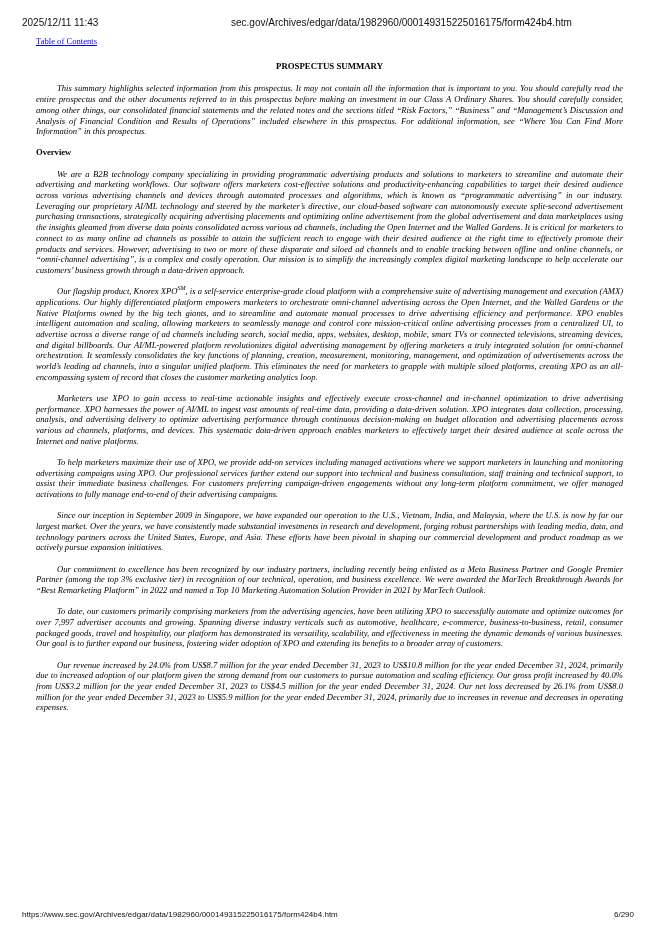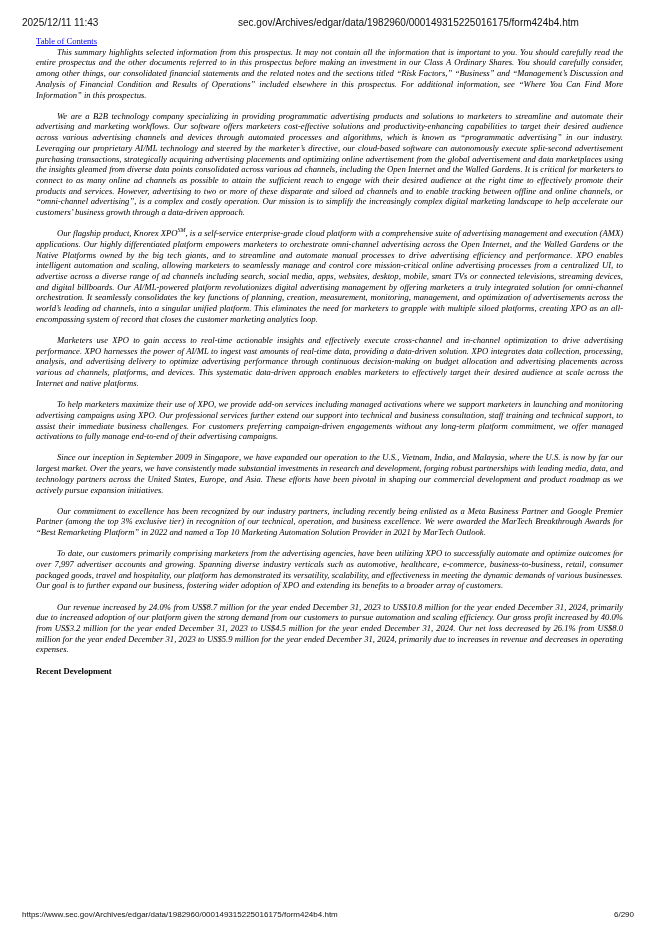--- a/index.html
+++ b/index.html
@@ -1,20 +1,20 @@
 <!DOCTYPE html>
 <html><head>
 <meta charset="utf-8">
 <style>
   html, body { margin: 0; padding: 0; background: #ffffff; }
   body { width: 662px; height: 936px; position: relative; overflow: hidden; color: #000; }
   .print-header { position: absolute; top: 17px; left: 0; width: 662px; height: 12px;
     font-family: "Liberation Sans", sans-serif; font-size: 10px; color: #111; }
   .print-header .date { position: absolute; left: 22px; }
-  .print-header .url { position: absolute; left: 231px; margin-left: 7px; }
+  .print-header .url { position: absolute; left: 231px; }
   .print-footer { position: absolute; top: 910px; left: 0; width: 662px; height: 12px;
     font-family: "Liberation Sans", sans-serif; font-size: 8px; color: #111; }
   .print-footer .url { position: absolute; left: 22px; }
   .print-footer .page { position: absolute; right: 28px; }
   .page-body { position: absolute; top: 36px; left: 36px; width: 587px;
     font-family: "Liberation Serif", serif; font-size: 8.6px; line-height: 10.7px; }
   .toc-link { color: #0000ee; text-decoration: underline; font-size: 8.6px; display: inline-block; }
   .title { text-align: center; font-weight: bold; font-size: 8.8px; margin-top: 14px; margin-bottom: 12px; }
   p { margin: 0 0 10.5px 0; text-align: justify; text-indent: 21px; font-style: italic; }
   p.intro { }
@@ -24,39 +24,40 @@
 </head>
 <body>
 
 <div class="print-header">
   <span class="date">2025/12/11 11:43</span>
   <span class="url">sec.gov/Archives/edgar/data/1982960/000149315225016175/form424b4.htm</span>
 </div>
 
 <div class="page-body">
   <a class="toc-link" href="#">Table of Contents</a>
+  <div class="title">PROSPECTUS SUMMARY</div>
 
   <p class="intro">This summary highlights selected information from this prospectus. It may not contain all the information that is important to you. You should carefully read the entire prospectus and the other documents referred to in this prospectus before making an investment in our Class A Ordinary Shares. You should carefully consider, among other things, our consolidated financial statements and the related notes and the sections titled “Risk Factors,” “Business” and “Management’s Discussion and Analysis of Financial Condition and Results of Operations” included elsewhere in this prospectus. For additional information, see “Where You Can Find More Information” in this prospectus.</p>
 
+  <div class="section-heading">Overview</div>
 
   <p>We are a B2B technology company specializing in providing programmatic advertising products and solutions to marketers to streamline and automate their advertising and marketing workflows. Our software offers marketers cost-effective solutions and productivity-enhancing capabilities to target their desired audience across various advertising channels and devices through automated processes and algorithms, which is known as “programmatic advertising” in our industry. Leveraging our proprietary AI/ML technology and steered by the marketer’s directive, our cloud-based software can autonomously execute split-second advertisement purchasing transactions, strategically acquiring advertising placements and optimizing online advertisement from the global advertisement and data marketplaces using the insights gleamed from diverse data points consolidated across various ad channels, including the Open Internet and the Walled Gardens. It is critical for marketers to connect to as many online ad channels as possible to attain the sufficient reach to engage with their desired audience at the right time to effectively promote their products and services. However, advertising to two or more of these disparate and siloed ad channels and to enable tracking between offline and online channels, or “omni-channel advertising”, is a complex and costly operation. Our mission is to simplify the increasingly complex digital marketing landscape to help accelerate our customers’ business growth through a data-driven approach.</p>
 
   <p><span>Our flagship product, Knorex XPO</span><sup>SM</sup><span>, is a self-service enterprise-grade cloud platform with a comprehensive suite of advertising management and execution (AMX) applications. Our highly differentiated platform empowers marketers to orchestrate omni-channel advertising across the Open Internet, and the Walled Gardens or the Native Platforms owned by the big tech giants, and to streamline and automate manual processes to drive advertising efficiency and performance. XPO enables intelligent automation and scaling, allowing marketers to seamlessly manage and control core mission-critical online advertising processes from a centralized UI, to advertise across a diverse range of ad channels including search, social media, apps, websites, desktop, mobile, smart TVs or connected televisions, streaming devices, and digital billboards. Our AI/ML-powered platform revolutionizes digital advertising management by offering marketers a truly integrated solution for omni-channel orchestration. It seamlessly consolidates the key functions of planning, creation, measurement, monitoring, management, and optimization of advertisements across the world’s leading ad channels, into a singular unified platform. This eliminates the need for marketers to grapple with multiple siloed platforms, creating XPO as an all-encompassing system of record that closes the customer marketing analytics loop.</span></p>
 
   <p>Marketers use XPO to gain access to real-time actionable insights and effectively execute cross-channel and in-channel optimization to drive advertising performance. XPO harnesses the power of AI/ML to ingest vast amounts of real-time data, providing a data-driven solution. XPO integrates data collection, processing, analysis, and advertising delivery to optimize advertising performance through continuous decision-making on budget allocation and advertising placements across various ad channels, platforms, and devices. This systematic data-driven approach enables marketers to effectively target their desired audience at scale across the Internet and native platforms.</p>
 
   <p>To help marketers maximize their use of XPO, we provide add-on services including managed activations where we support marketers in launching and monitoring advertising campaigns using XPO. Our professional services further extend our support into technical and business consultation, staff training and technical support, to assist their immediate business challenges. For customers preferring campaign-driven engagements without any long-term platform commitment, we offer managed activations to fully manage end-to-end of their advertising campaigns.</p>
 
   <p>Since our inception in September 2009 in Singapore, we have expanded our operation to the U.S., Vietnam, India, and Malaysia, where the U.S. is now by far our largest market. Over the years, we have consistently made substantial investments in research and development, forging robust partnerships with leading media, data, and technology partners across the United States, Europe, and Asia. These efforts have been pivotal in shaping our commercial development and product roadmap as we actively pursue expansion initiatives.</p>
 
   <p>Our commitment to excellence has been recognized by our industry partners, including recently being enlisted as a Meta Business Partner and Google Premier Partner (among the top 3% exclusive tier) in recognition of our technical, operation, and business excellence. We were awarded the MarTech Breakthrough Awards for “Best Remarketing Platform” in 2022 and named a Top 10 Marketing Automation Solution Provider in 2021 by MarTech Outlook.</p>
 
   <p>To date, our customers primarily comprising marketers from the advertising agencies, have been utilizing XPO to successfully automate and optimize outcomes for over 7,997 advertiser accounts and growing. Spanning diverse industry verticals such as automotive, healthcare, e-commerce, business-to-business, retail, consumer packaged goods, travel and hospitality, our platform has demonstrated its versatility, scalability, and effectiveness in meeting the dynamic demands of various businesses. Our goal is to further expand our business, fostering wider adoption of XPO and extending its benefits to a broader array of customers.</p>
 
   <p>Our revenue increased by 24.0% from US$8.7 million for the year ended December 31, 2023 to US$10.8 million for the year ended December 31, 2024, primarily due to increased adoption of our platform given the strong demand from our customers to pursue automation and scaling efficiency. Our gross profit increased by 40.0% from US$3.2 million for the year ended December 31, 2023 to US$4.5 million for the year ended December 31, 2024. Our net loss decreased by 26.1% from US$8.0 million for the year ended December 31, 2023 to US$5.9 million for the year ended December 31, 2024, primarily due to increases in revenue and decreases in operating expenses.</p>
 
-  <div class="section-heading">Recent Development</div>
 </div>
 
 <div class="print-footer">
   <span class="url">https://www.sec.gov/Archives/edgar/data/1982960/000149315225016175/form424b4.htm</span>
   <span class="page">6/290</span>
 </div>
 
 </body></html>

